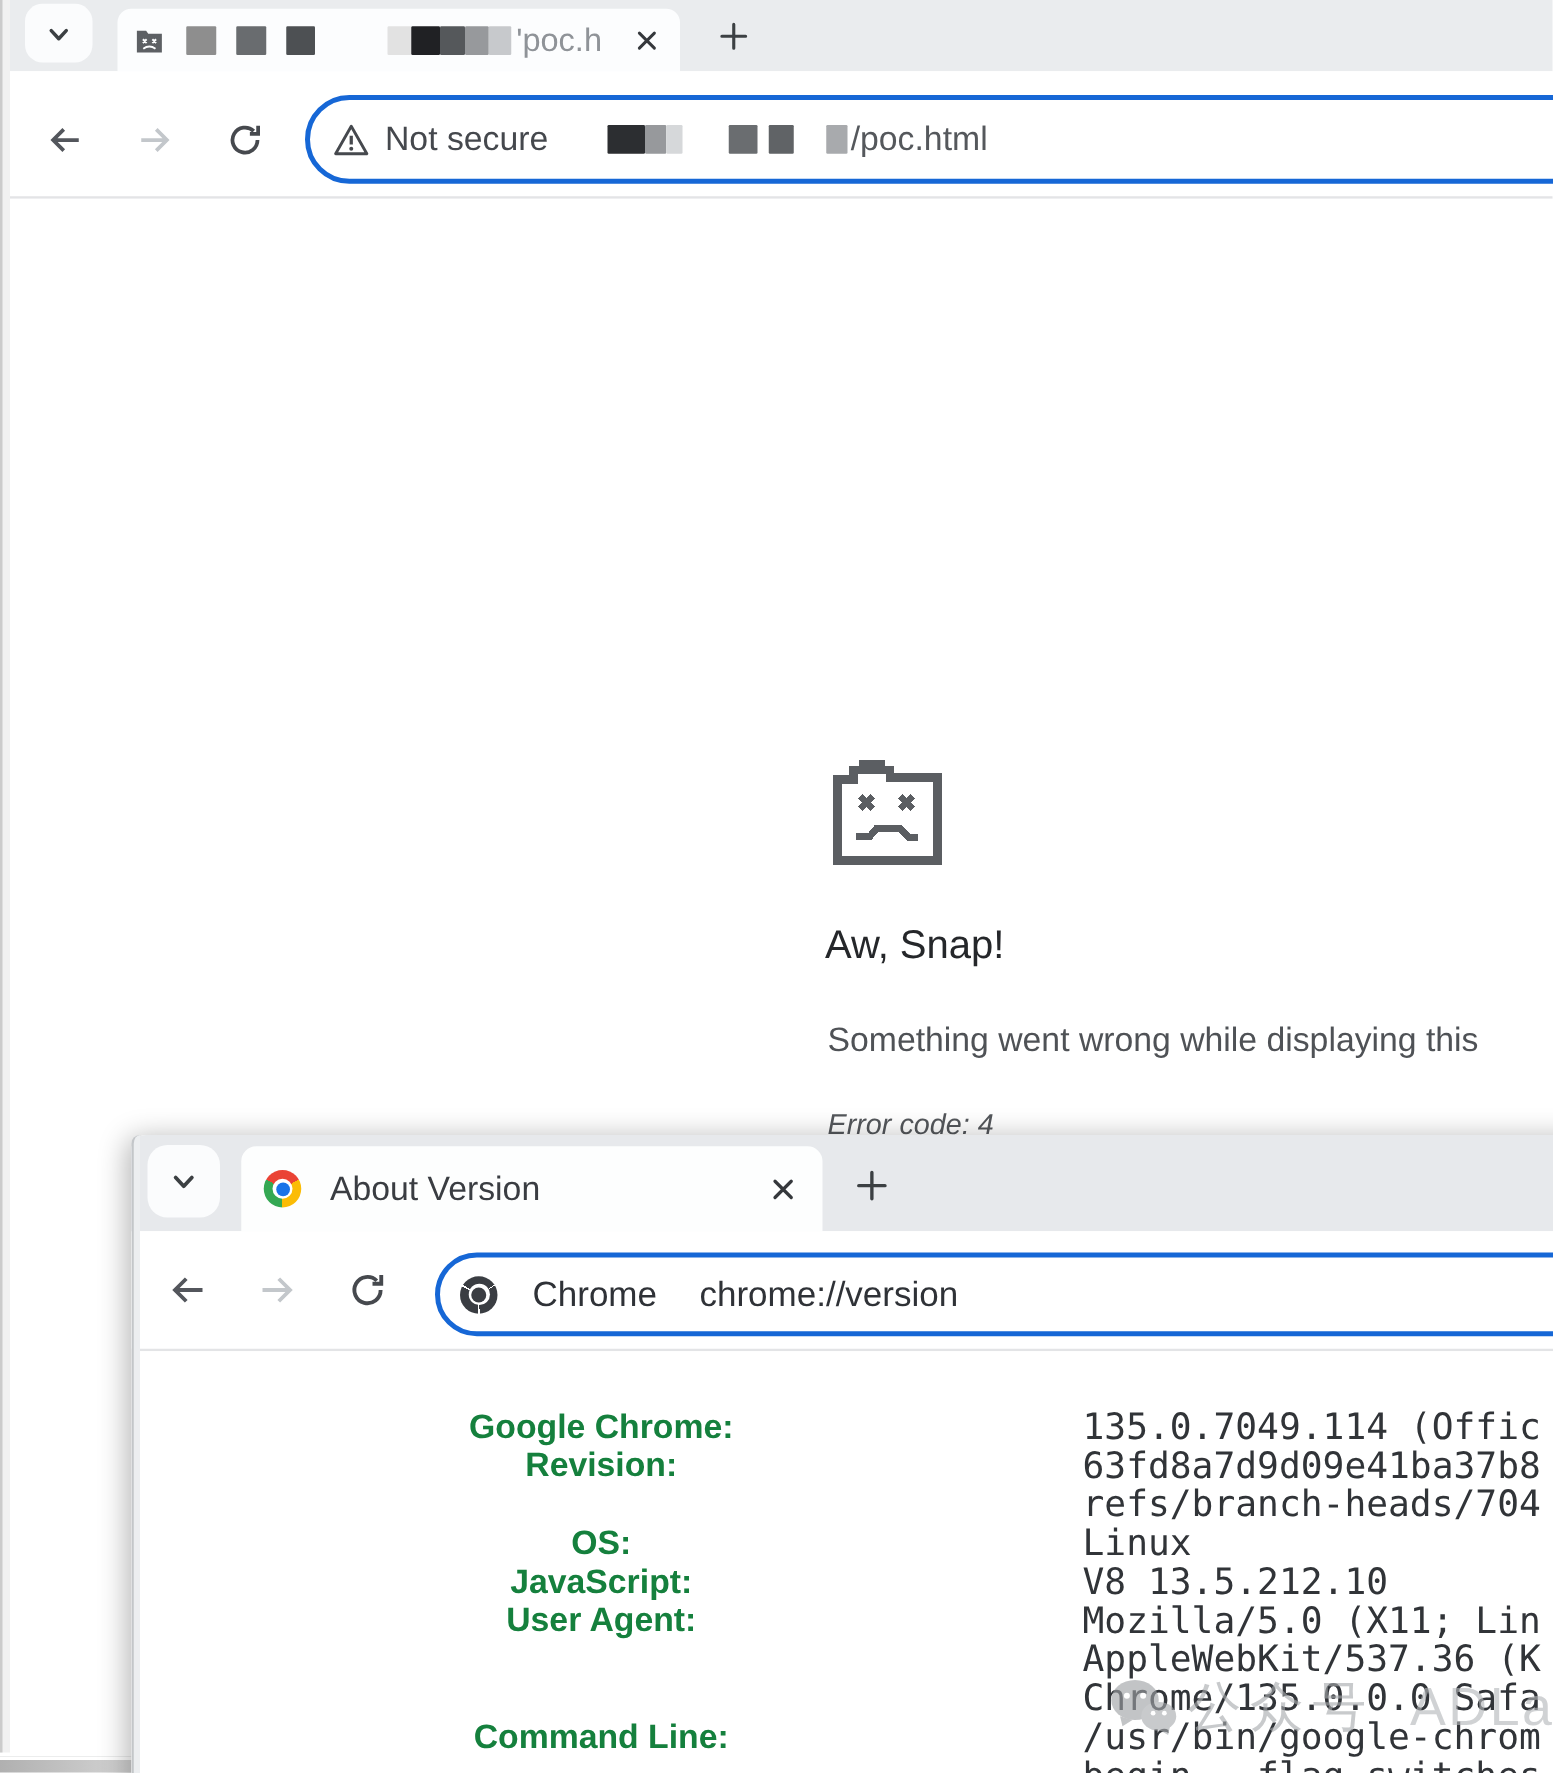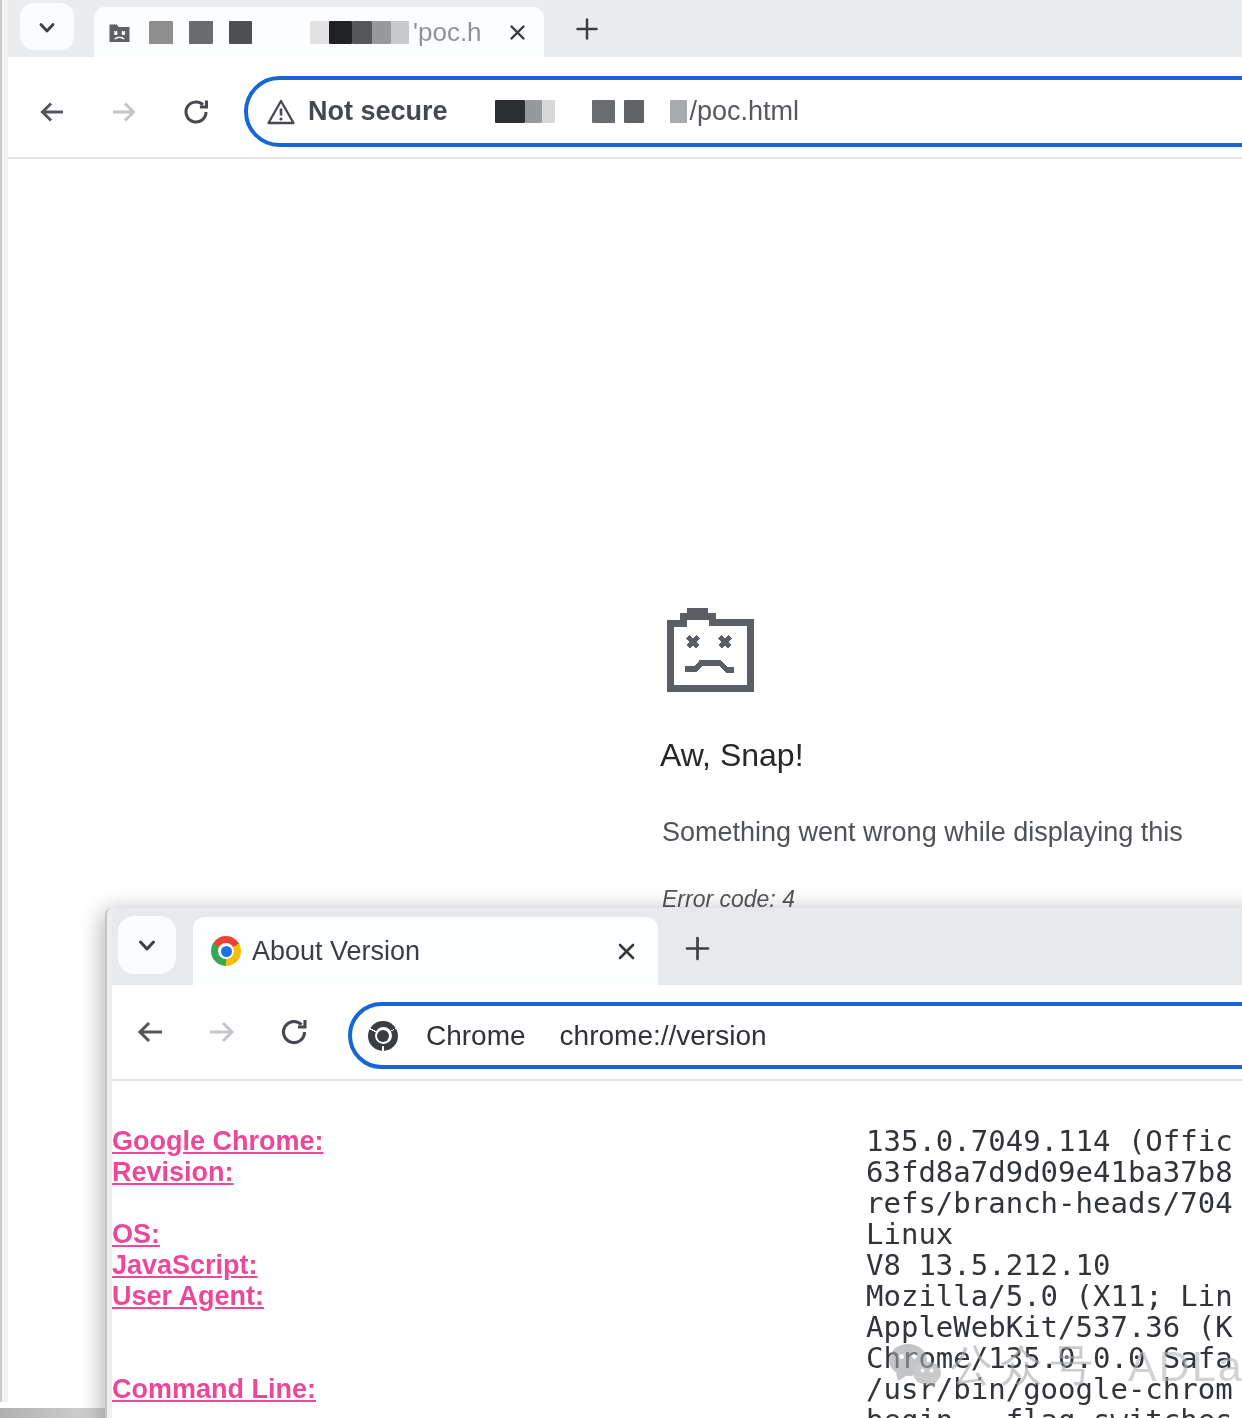--- a/index.html
+++ b/index.html
@@ -18,21 +18,21 @@
           border-radius:11px 11px 0 0; display:flex; align-items:center; padding:0 16px 0 14px; }
   .tab1-title { font-size:26px; color:#8f9398; white-space:nowrap; overflow:hidden; max-width:86px; }
   .rb { height:23px; border-radius:1px; flex:0 0 auto; }
   .newtab1 { position:absolute; left:570px; top:13px; width:34px; height:32px;
           display:flex; align-items:center; justify-content:center; }
   .toolbar1 { position:absolute; left:0; top:57px; width:100%; height:100px; background:#fff; }
   .navbtn { position:absolute; width:36px; height:36px; display:flex; align-items:center; justify-content:center; }
   .omnibox1 { position:absolute; left:244px; top:19px; right:-40px; height:71px; background:#fff;
           border:4px solid #1667d6; border-radius:36px; display:flex; align-items:center;
           padding-left:18px; overflow:hidden; }
-  .sec-label { font-size:27px; color:#45484d; margin-left:12px; white-space:nowrap;font-weight:bold; }
+  .sec-label { font-size:27px; color:#45484d; margin-left:12px; white-space:nowrap; }
   .url-text1 { font-size:27px; color:#55585c; white-space:nowrap; margin-left:3px; }
   .divider1 { position:absolute; left:8px; top:157px; right:0; height:2px; background:#e3e4e6; }
 
   .errorpage { position:absolute; left:0; top:159px; width:100%; height:1246px; background:#fff; }
   .crash-icon { position:absolute; left:662px; top:449px; }
   .err-title { position:absolute; left:660px; top:578px; font-size:32px; color:#25272a; }
   .err-msg { position:absolute; left:662px; top:658px; font-size:27px; color:#4f5256; white-space:nowrap; }
   .err-code { position:absolute; left:662px; top:727px; font-size:23px; color:#54575b;font-style:italic; }
   .learn-more { position:absolute; left:662px; top:820px; font-size:26px; color:#1a66cc;
           text-decoration:underline; text-underline-offset:5px; cursor:pointer; }
@@ -44,35 +44,35 @@
   #win2 { position:absolute; left:105px; top:908px; width:1180px; height:540px; background:#fff;
           border-radius:12px 0 0 0; box-shadow:-4px 2px 22px rgba(0,0,0,0.28); }
   #win2 .left-frame2 { position:absolute; left:0; top:0; width:7px; height:100%;
           background:#eceef0; border-left:2px solid #c3c6c9; border-radius:12px 0 0 0; z-index:5; }
   .tabstrip2 { position:absolute; left:0; top:0; width:100%; height:77px; background:#e7e9ec;
           border-radius:12px 0 0 0; }
   .tabsearch2 { position:absolute; left:13px; top:8px; width:58px; height:58px;
           background:#fbfcfd; border-radius:16px; display:flex; align-items:center; justify-content:center; }
   .tab2 { position:absolute; left:88px; top:9px; width:465px; height:68px; background:#fdfefe;
           border-radius:12px 12px 0 0; display:flex; align-items:center; padding:0 20px 0 18px; }
-  .tab2-title { font-size:27px; color:#3a3d42; margin-left:11px; white-space:nowrap; }
+  .tab2-title { font-size:27px; color:#3a3d42; margin-left:23px; white-space:nowrap; }
   .newtab2 { position:absolute; left:572px; top:22px; width:40px; height:36px;
           display:flex; align-items:center; justify-content:center; }
   .toolbar2 { position:absolute; left:0; top:77px; width:100%; height:94px; background:#fff; }
   .omnibox2 { position:absolute; left:243px; top:17px; right:-40px; height:67px; background:#fff;
           border:4px solid #1667d6; border-radius:34px; display:flex; align-items:center;
           padding-left:16px; overflow:hidden; }
   .chip-label { font-size:28px; color:#2f3237; margin-left:28px; white-space:nowrap; }
   .url-text2 { font-size:28px; color:#2f3237; margin-left:34px; white-space:nowrap; }
   .divider2 { position:absolute; left:7px; top:171px; right:0; height:2px; background:#e3e4e6; }
   .verpage { position:absolute; left:7px; top:173px; right:0; bottom:0; background:#fff;
           padding-top:45px; overflow:hidden; }
   .vrow { display:flex; align-items:flex-start; position:relative; z-index:2; }
-  .vlabel { width:738px; flex:0 0 738px; text-align:left; font-weight:bold; font-size:27px;
-          line-height:31px; color:#ec4899;text-decoration:underline; }
+  .vlabel { width:738px; flex:0 0 738px; text-align:center; font-weight:bold; font-size:27px;
+          line-height:31px; color:#15803d; }
   .vvals { margin-left:16px; font-family:"DejaVu Sans Mono", monospace; font-size:29px;
           line-height:31px; color:#313438; white-space:nowrap; }
   .watermark { position:absolute; left:776px; top:256px; display:flex; align-items:center;
           z-index:3; opacity:0.62; pointer-events:none; }
   .wm-cn { font-size:43px; color:#a7aaad; letter-spacing:7px; margin-left:8px; }
   .wm-en { font-size:43px; color:#b4b7ba; margin-left:28px; letter-spacing:2px; }
 
   
   .chrome-color { width:30px; height:30px; border-radius:50%; position:relative; flex:0 0 auto;
      background:conic-gradient(from 60deg,#fbbc05 0 120deg,#34a853 0 240deg,#ea4335 0 360deg); }

